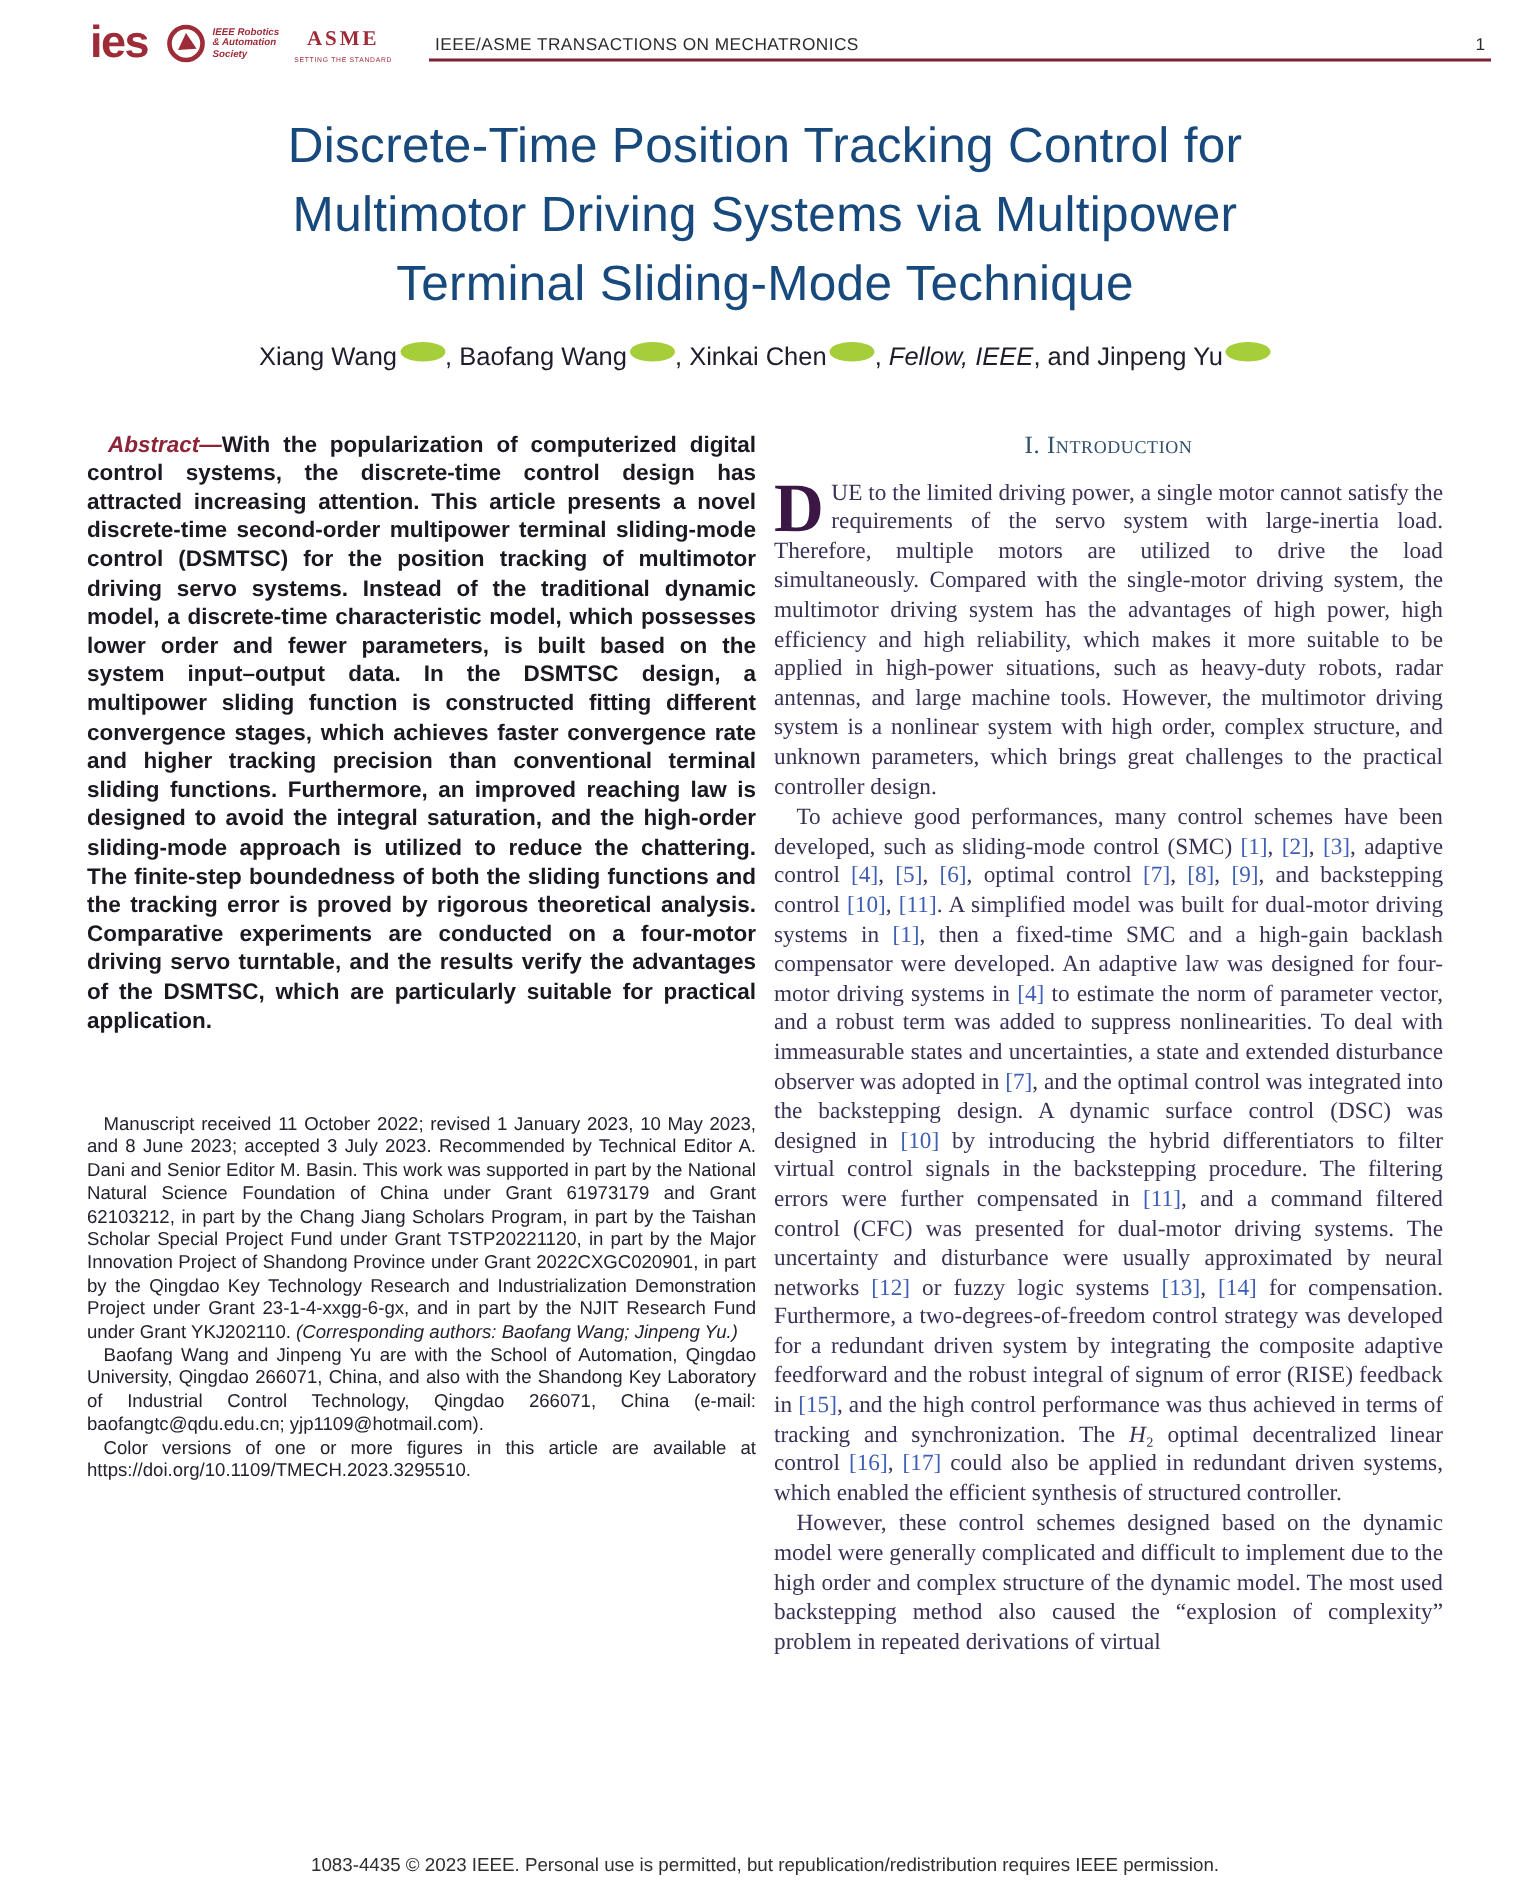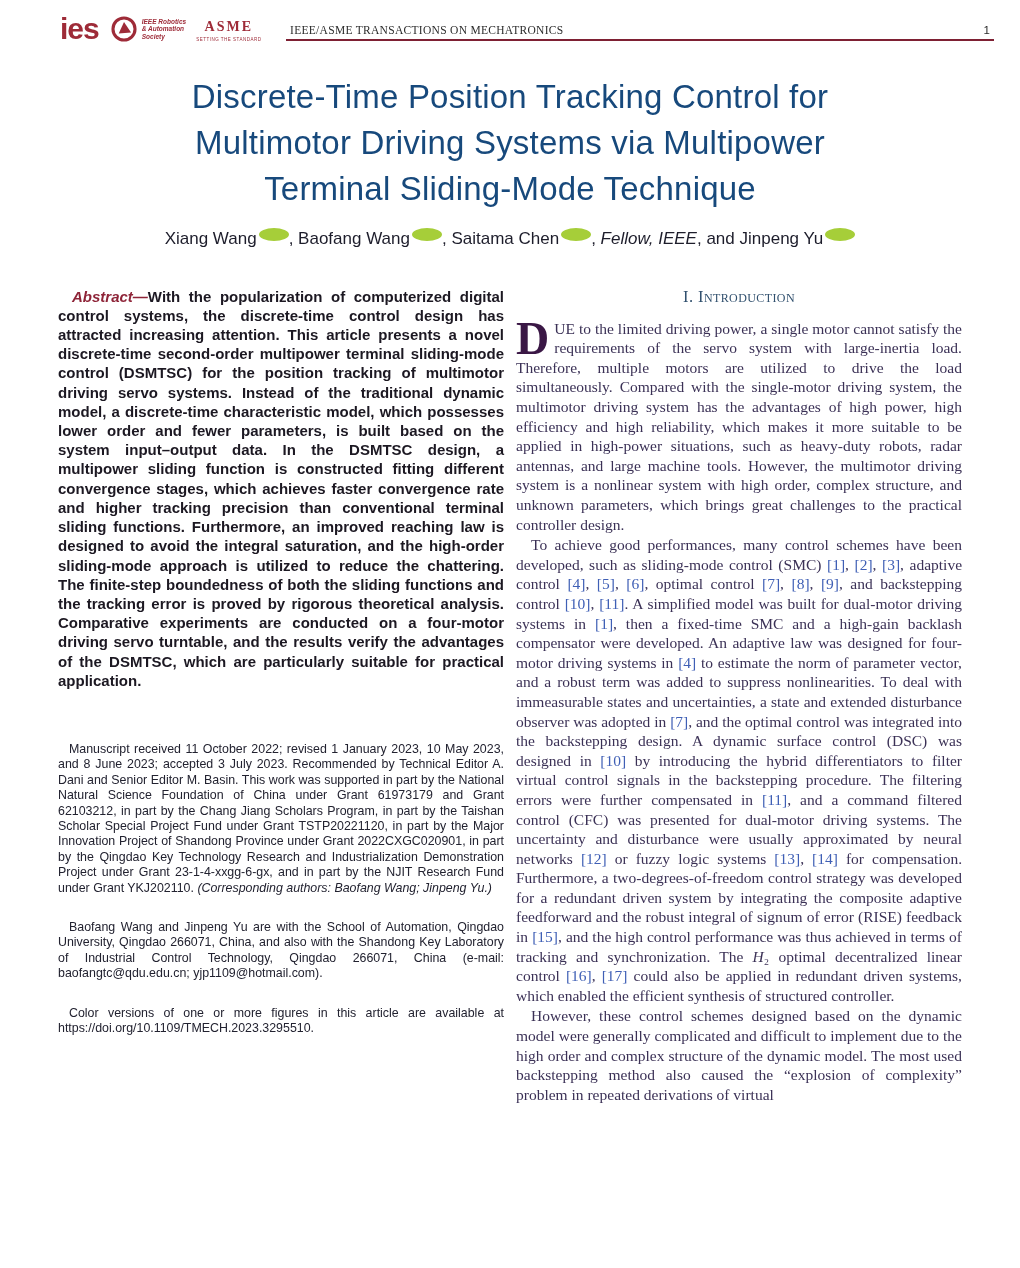--- a/index.html
+++ b/index.html
@@ -13,21 +13,21 @@
   .ies-logo { color:#9e2b38; font-weight:800; font-size:30px; letter-spacing:-1px;
     line-height:30px; font-family:"Liberation Sans", sans-serif; }
   .ras { display:flex; align-items:center; gap:3px; }
   .ras-text { color:#9e2b38; font-size:6.5px; font-weight:bold; font-style:italic; line-height:7.5px; }
   .asme-wrap { text-align:center; position:relative; }
   .asme-logo { color:#9e2b38; font-size:14px; font-weight:bold; letter-spacing:2px;
     font-family:"Liberation Serif", serif; line-height:19px; }
   .asme-tag { color:#9e2b38; font-size:4.5px; letter-spacing:0.5px; margin-top:1px; }
   .hdr-right { flex:1; display:flex; justify-content:space-between; align-items:flex-end;
     border-bottom:2px solid #7e2033; padding:6px 4px 3px 4px; margin-top:4px; }
-  .journal { font-size:11.5px; color:#2b2b2b; letter-spacing:0.3px;font-family:Liberation Serif, serif; }
+  .journal { font-size:11.5px; color:#2b2b2b; letter-spacing:0.3px; }
   .pageno { font-size:11.5px; color:#2b2b2b; }
 
   
   .title { margin-top:30px; text-align:center; color:#17497c; font-size:33px;
     line-height:46px; font-weight:400; letter-spacing:0.2px; }
   .authors { margin-top:16px; text-align:center; font-size:17px; color:#1d1d2b; }
   .orcid { display:inline-block; width:18px; height:13px; border-radius:50%;
     background:#a6ce39; color:#fff; font-size:8px; font-weight:bold; line-height:13px;
     text-align:center; vertical-align:super; margin-left:2px; font-style:normal;padding-left:30px; }
 
@@ -36,21 +36,21 @@
     padding:0 58px; margin-top:38px; }
 
   
   .abs { font-size:15px; line-height:19.2px; font-weight:bold; color:#1c1822;
     text-align:justify; text-indent:14px; }
   .abs-label { color:#8e2438; font-style:italic; }
   .idx { margin-top:19px; font-size:15px; line-height:19.2px; font-weight:bold;
     color:#1c1822; text-align:justify; text-indent:14px; }
   .fnblock { margin-top:52px; font-size:12.4px; line-height:15.4px; color:#222230;
     text-align:justify; }
-  .fnblock p { text-indent:11px;margin-top:24px; }
+  .fnblock p { text-indent:11px; }
 
   
   .rcol { font-family:"Liberation Serif", serif; color:#3b3156; }
   .sec-head { text-align:center; font-variant:small-caps; font-size:16.5px;
     color:#31506e; letter-spacing:0.4px; margin-bottom:12px;
     font-family:"Liberation Serif", serif; }
   .rcol p { font-size:15.5px; line-height:19.6px; text-align:justify; }
   .rcol p + p { text-indent:15px; margin-top:1px; }
   .dropcap { float:left; font-size:46px; line-height:36px; font-weight:bold;
     color:#3a1745; padding:2px 5px 0 0; font-family:"Liberation Serif", serif; }
@@ -90,21 +90,21 @@
     </div>
   </div>
 
   <div class="title">
     <div>Discrete-Time Position Tracking Control for</div>
     <div>Multimotor Driving Systems via Multipower</div>
     <div>Terminal Sliding-Mode Technique</div>
   </div>
 
   <div class="authors">
-    <span>Xiang Wang</span><span class="orcid">iD</span><span>, </span><span>Baofang Wang</span><span class="orcid">iD</span><span>, </span><span>Saitama Chen</span><span class="orcid">iD</span><span>, <em>Fellow, IEEE</em>, and </span><span>Jinpeng Yu</span><span class="orcid">iD</span>
+    <span>Xiang Wang</span><span class="orcid">iD</span><span>, </span><span>Baofang Wang</span><span class="orcid">iD</span><span>, </span><span>Xinkai Chen</span><span class="orcid">iD</span><span>, <em>Fellow, IEEE</em>, and </span><span>Jinpeng Yu</span><span class="orcid">iD</span>
   </div>
 
   <div class="columns">
 
     <div class="lcol">
       <p class="abs"><span class="abs-label">Abstract—</span><span>With the popularization of computerized digital control systems, the discrete-time control design has attracted increasing attention. This article presents a novel discrete-time second-order multipower terminal sliding-mode control (DSMTSC) for the position tracking of multimotor driving servo systems. Instead of the traditional dynamic model, a discrete-time characteristic model, which possesses lower order and fewer parameters, is built based on the system input–output data. In the DSMTSC design, a multipower sliding function is constructed fitting different convergence stages, which achieves faster convergence rate and higher tracking precision than conventional terminal sliding functions. Furthermore, an improved reaching law is designed to avoid the integral saturation, and the high-order sliding-mode approach is utilized to reduce the chattering. The finite-step boundedness of both the sliding functions and the tracking error is proved by rigorous theoretical analysis. Comparative experiments are conducted on a four-motor driving servo turntable, and the results verify the advantages of the DSMTSC, which are particularly suitable for practical application.</span></p>
       <div class="fnblock">
         <p>Manuscript received 11 October 2022; revised 1 January 2023, 10 May 2023, and 8 June 2023; accepted 3 July 2023. Recommended by Technical Editor A. Dani and Senior Editor M. Basin. This work was supported in part by the National Natural Science Foundation of China under Grant 61973179 and Grant 62103212, in part by the Chang Jiang Scholars Program, in part by the Taishan Scholar Special Project Fund under Grant TSTP20221120, in part by the Major Innovation Project of Shandong Province under Grant 2022CXGC020901, in part by the Qingdao Key Technology Research and Industrialization Demonstration Project under Grant 23-1-4-xxgg-6-gx, and in part by the NJIT Research Fund under Grant YKJ202110. <em>(Corresponding authors: Baofang Wang; Jinpeng Yu.)</em></p>
         <p>Baofang Wang and Jinpeng Yu are with the School of Automation, Qingdao University, Qingdao 266071, China, and also with the Shandong Key Laboratory of Industrial Control Technology, Qingdao 266071, China (e-mail: baofangtc@qdu.edu.cn; yjp1109@hotmail.com).</p>
         <p>Color versions of one or more figures in this article are available at https://doi.org/10.1109/TMECH.2023.3295510.</p>
@@ -114,15 +114,16 @@
     <div class="rcol">
       <div class="sec-head">I. Introduction</div>
       <p><span class="dropcap">D</span><span>UE to the limited driving power, a single motor cannot satisfy the requirements of the servo system with large-inertia load. Therefore, multiple motors are utilized to drive the load simultaneously. Compared with the single-motor driving system, the multimotor driving system has the advantages of high power, high efficiency and high reliability, which makes it more suitable to be applied in high-power situations, such as heavy-duty robots, radar antennas, and large machine tools. However, the multimotor driving system is a nonlinear system with high order, complex structure, and unknown parameters, which brings great challenges to the practical controller design.</span></p>
       <p>To achieve good performances, many control schemes have been developed, such as sliding-mode control (SMC) <span class="cite">[1]</span>, <span class="cite">[2]</span>, <span class="cite">[3]</span>, adaptive control <span class="cite">[4]</span>, <span class="cite">[5]</span>, <span class="cite">[6]</span>, optimal control <span class="cite">[7]</span>, <span class="cite">[8]</span>, <span class="cite">[9]</span>, and backstepping control <span class="cite">[10]</span>, <span class="cite">[11]</span>. A simplified model was built for dual-motor driving systems in <span class="cite">[1]</span>, then a fixed-time SMC and a high-gain backlash compensator were developed. An adaptive law was designed for four-motor driving systems in <span class="cite">[4]</span> to estimate the norm of parameter vector, and a robust term was added to suppress nonlinearities. To deal with immeasurable states and uncertainties, a state and extended disturbance observer was adopted in <span class="cite">[7]</span>, and the optimal control was integrated into the backstepping design. A dynamic surface control (DSC) was designed in <span class="cite">[10]</span> by introducing the hybrid differentiators to filter virtual control signals in the backstepping procedure. The filtering errors were further compensated in <span class="cite">[11]</span>, and a command filtered control (CFC) was presented for dual-motor driving systems. The uncertainty and disturbance were usually approximated by neural networks <span class="cite">[12]</span> or fuzzy logic systems <span class="cite">[13]</span>, <span class="cite">[14]</span> for compensation. Furthermore, a two-degrees-of-freedom control strategy was developed for a redundant driven system by integrating the composite adaptive feedforward and the robust integral of signum of error (RISE) feedback in <span class="cite">[15]</span>, and the high control performance was thus achieved in terms of tracking and synchronization. The <em>H</em>₂ optimal decentralized linear control <span class="cite">[16]</span>, <span class="cite">[17]</span> could also be applied in redundant driven systems, which enabled the efficient synthesis of structured controller.</p>
       <p>However, these control schemes designed based on the dynamic model were generally complicated and difficult to implement due to the high order and complex structure of the dynamic model. The most used backstepping method also caused the “explosion of complexity” problem in repeated derivations of virtual</p>
     </div>
 
   </div>
 
   <div class="footer">
+    <div>1083-4435 © 2023 IEEE. Personal use is permitted, but republication/redistribution requires IEEE permission.</div>
   </div>
 
 </div>
 
 </body></html>

